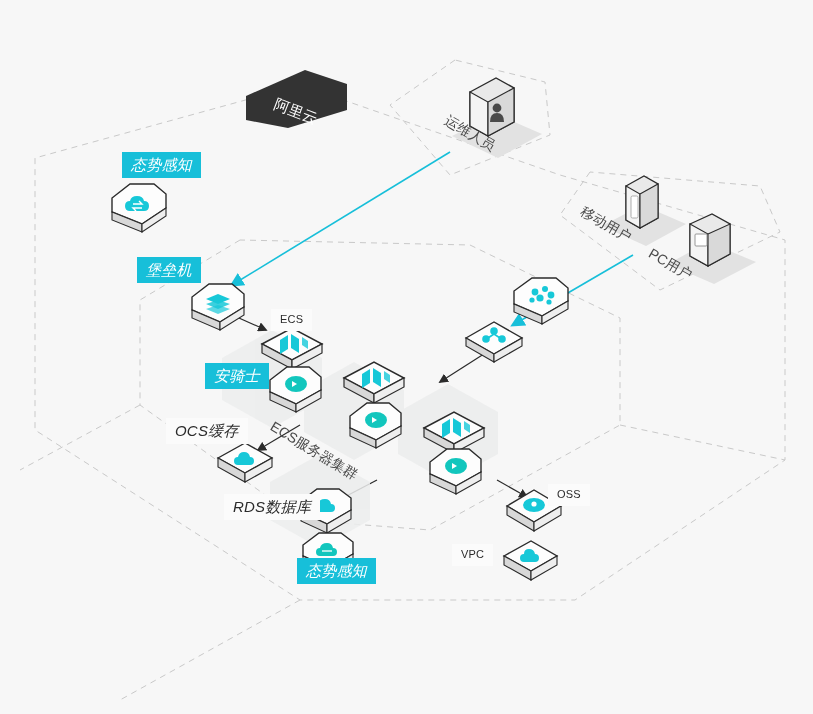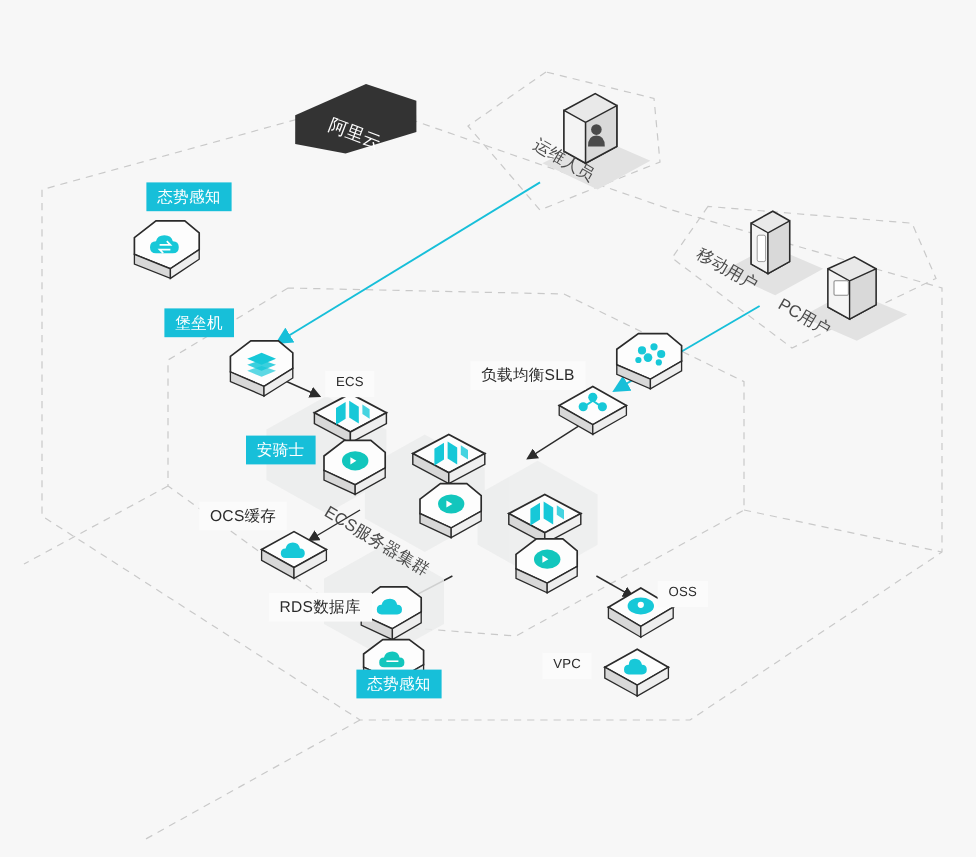--- a/index.html
+++ b/index.html
@@ -11,21 +11,21 @@
   #stage{position:absolute;inset:0;width:813px;height:714px;}
   svg.layer{position:absolute;left:0;top:0;width:813px;height:714px;overflow:visible;}
   .lbl{
     position:absolute;white-space:nowrap;
     font-size:15px;line-height:1;
     padding:5px 9px 6px 9px;
     letter-spacing:.2px;
   }
   .lbl.cyan{background:#17bfd9;color:#ffffff;}
   .lbl.plain{background:#fbfbfb;color:#2b2b2b;}
-  .lbl.cn{font-size:13px;}
+  .lbl.cn{font-size:15px;font-style:italic;}
   .lbl.en{font-size:11px;}
   .iso-text{
     position:absolute;color:#4a4a4a;font-size:14px;white-space:nowrap;
     transform-origin:0 0;
   }
   .node{position:absolute;}
   .node svg{display:block;overflow:visible;}
 </style>
 </head>
 <body>
@@ -166,21 +166,20 @@
       <polygon points="4,22 32,38 32,46 4,30" fill="#d8d8d8" stroke="#2b2b2b" stroke-width="1.1"></polygon>
       <polygon points="32,38 60,22 60,30 32,46" fill="#eeeeee" stroke="#2b2b2b" stroke-width="1.1"></polygon>
       <g fill="#17c8d8">
         <circle cx="32" cy="15" r="3.8"></circle>
           <circle cx="24" cy="23" r="3.8"></circle>
           <circle cx="40" cy="23" r="3.8"></circle>
         <path d="M32,18 L26,22 M32,18 L38,22" stroke="#17c8d8" stroke-width="1.6"></path>
       </g>
     </svg>
   </div>
-  <div class="lbl plain cn" style="left:392px;top:301px;">负载均衡SLB</div>
 
   <svg class="layer">
     <g fill="#eceded" opacity=".85">
       <polygon points="222,358 272,330 322,358 322,400 272,428 222,400"></polygon>
       <polygon points="304,390 354,362 404,390 404,432 354,460 304,432"></polygon>
       <polygon points="398,412 448,384 498,412 498,454 448,482 398,454"></polygon>
       <polygon points="270,482 320,454 370,482 370,520 320,548 270,520"></polygon>
     </g>
   </svg>
 

